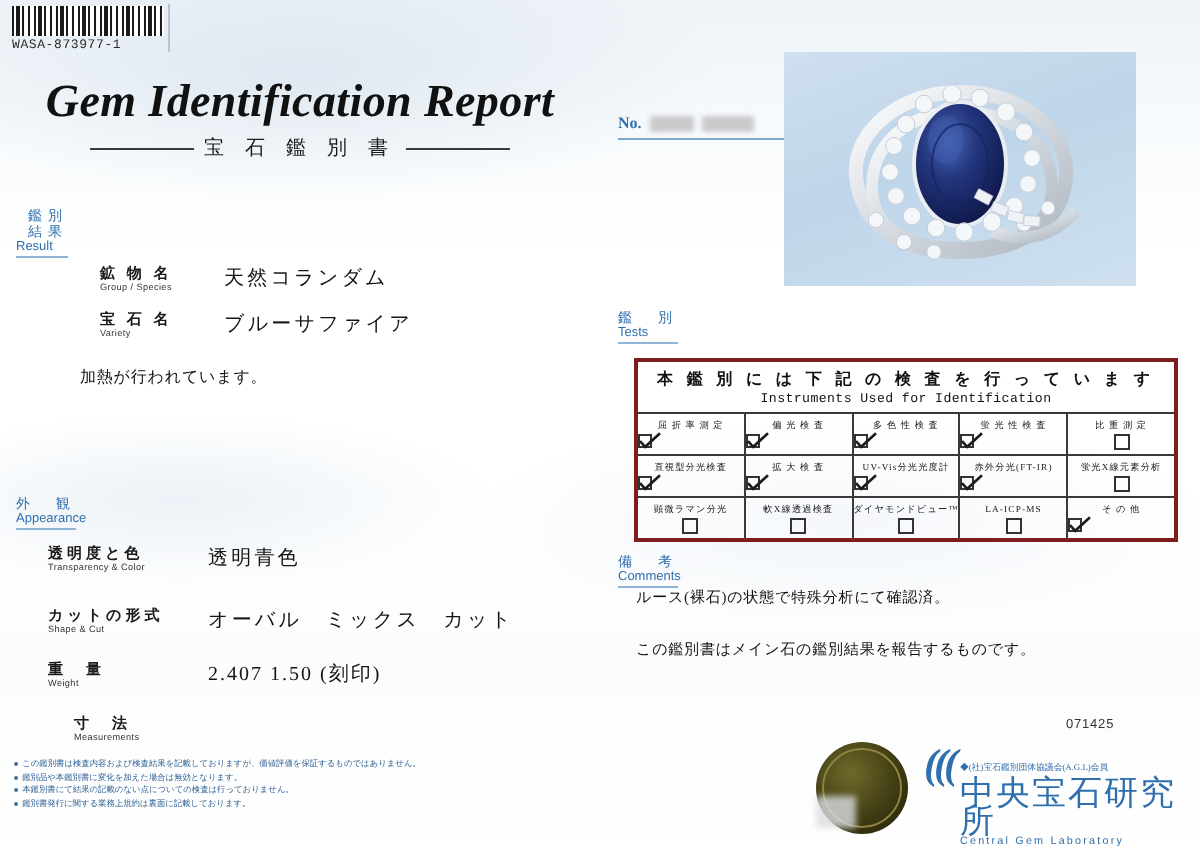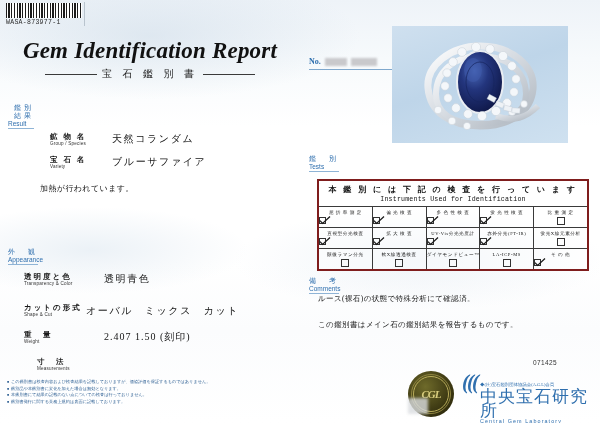--- a/index.html
+++ b/index.html
@@ -170,26 +170,26 @@
 </div>
 
 <div class="field" style="left:24px;top:272px;">
   <div class="lab">
     <div class="jp">透明度と色</div>
     <div class="en">Transparency &amp; Color</div>
   </div>
   <div class="val" style="margin-left:18px;">透明青色</div>
 </div>
 
-<div class="field" style="left:24px;top:303px;align-items:flex-end;">
+<div class="field" style="left:24px;top:303px;">
   <div class="lab">
     <div class="jp">カットの形式</div>
     <div class="en">Shape &amp; Cut</div>
   </div>
-  <div class="val" style="">オーバル　ミックス　カット</div>
+  <div class="val" style="margin-left:18px;">オーバル　ミックス　カット</div>
 </div>
 
 <div class="field" style="left:24px;top:330px;">
   <div class="lab">
     <div class="jp">重　量</div>
     <div class="en">Weight</div>
   </div>
   <div class="val mono" style="margin-left:18px;">2.407  1.50  (刻印)</div>
 </div>
 
@@ -354,23 +354,20 @@
   <div class="en">Comments</div>
   <div class="uline"></div>
 </div>
 <div class="cm-line" style="left:318px;top:294px;">ルース(裸石)の状態で特殊分析にて確認済。</div>
 <div class="cm-line" style="left:318px;top:320px;">この鑑別書はメイン石の鑑別結果を報告するものです。</div>
 
 <div class="code">071425</div>
 
 <div class="seal">
   <div class="seal-ring"></div>
-  <div class="seal-inner">
-    <span class="seal-txt">CGL</span>
-  </div>
 </div>
 <div class="foot-smudge"></div>
 
 <div class="cgl">
   <div class="cgl-top">
     <span class="cgl-mark">(((</span>
     <span>
       <span class="cgl-agl">◆(社)宝石鑑別団体協議会(A.G.L)会員</span>
       <div class="cgl-jp">中央宝石研究所</div>
       <div class="cgl-en">Central Gem Laboratory</div>

